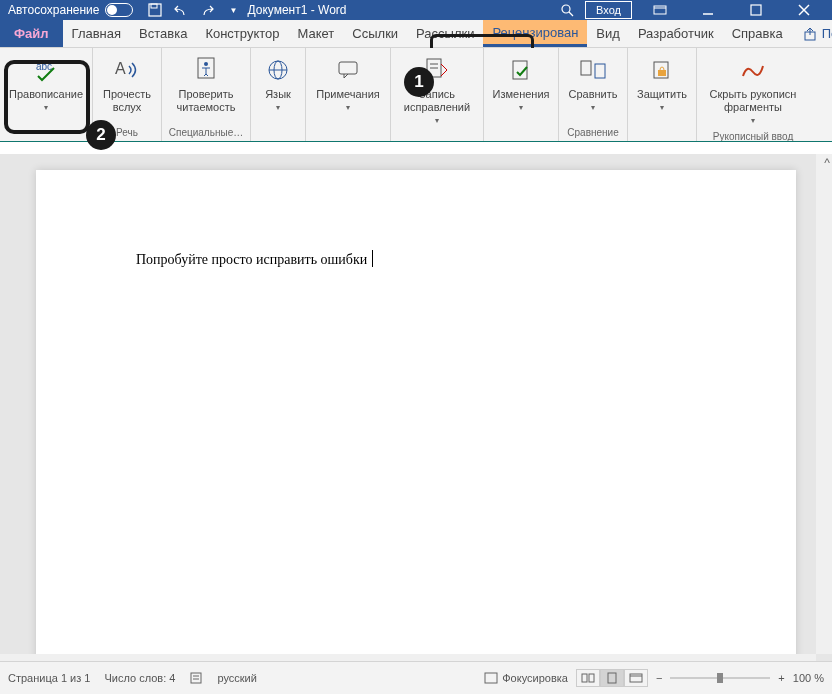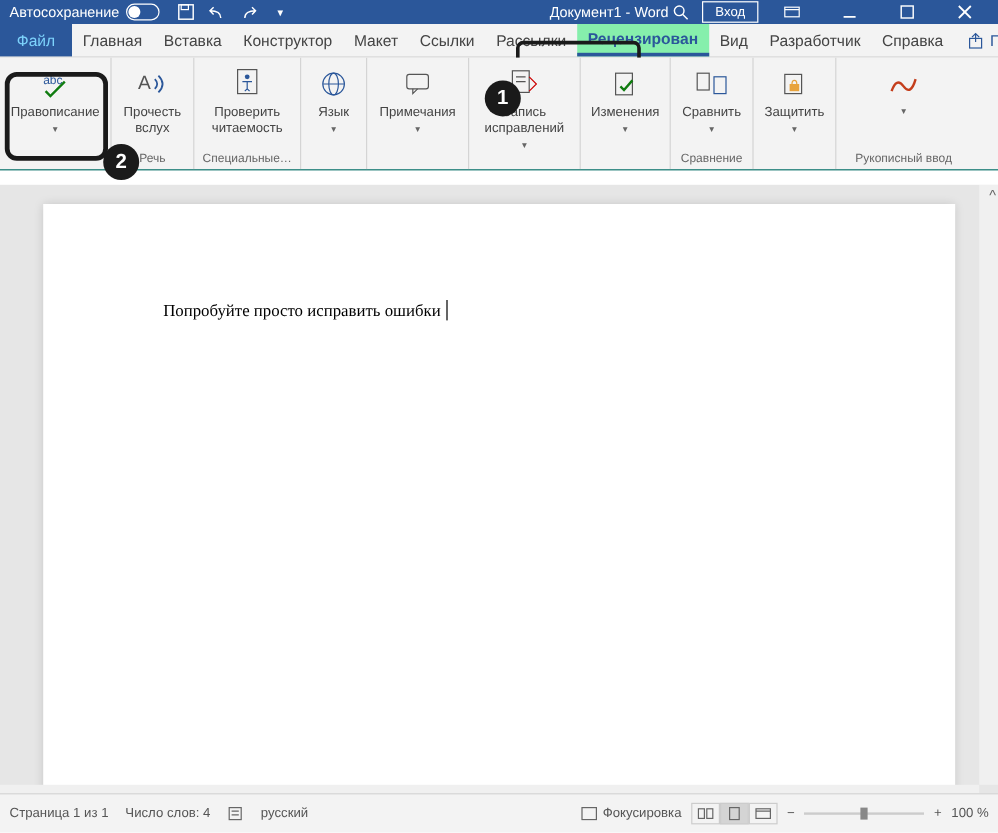--- a/index.html
+++ b/index.html
@@ -4,30 +4,30 @@
 <style>
 * { margin: 0; padding: 0; box-sizing: border-box; font-family: 'Segoe UI', Tahoma, sans-serif; }
 body { width: 832px; height: 694px; background: #fff; overflow: hidden; position: relative; }
 
 .titlebar { height: 20px; background: #2b579a; display: flex; align-items: center; color: #fff; font-size: 12px; }
 .autosave { display: flex; align-items: center; padding: 0 8px; gap: 6px; }
 .toggle { width: 28px; height: 14px; border: 1px solid #fff; border-radius: 7px; position: relative; }
 .toggle::after { content: ''; position: absolute; width: 10px; height: 10px; background: #fff; border-radius: 50%; top: 1px; left: 1px; }
 .qat { display: flex; gap: 10px; padding: 0 6px; }
 .qat-btn { width: 16px; height: 16px; display: flex; align-items: center; justify-content: center; cursor: pointer; }
-.title-center { flex: 1; text-align: right; }
+.title-center { flex: 1; text-align: left; }
 .title-right { display: flex; align-items: center; gap: 8px; padding-right: 8px; }
 .search-btn { width: 20px; height: 20px; display: flex; align-items: center; justify-content: center; }
 .login-btn { border: 1px solid #fff; padding: 2px 10px; font-size: 11px; }
 .ctrl-btn { width: 40px; height: 32px; display: flex; align-items: center; justify-content: center; }
 
 .tabs { height: 28px; background: #f3f3f3; border-bottom: 1px solid #d4d4d4; display: flex; align-items: stretch; font-size: 13px; }
 .tab { padding: 0 9px; display: flex; align-items: center; cursor: pointer; color: #444; white-space: nowrap; }
-.tab.file { background: #2b579a; color: #7dd3fc; padding: 0 14px; }
-.tab.active { border-bottom: 3px solid #2b579a; color: #2b579a; font-weight: 700; background: #86efac; }
+.tab.file { background: #2b579a; color: #f9a8d4; padding: 0 14px; font-weight: bold; }
+.tab.active { border-bottom: 3px solid #2b579a; color: #2b579a; font-weight: 400; background: #fdba74; }
 .tab-highlight { border: 3px solid #1a1a1a; border-radius: 6px; position: absolute; top: 34px; left: 430px; width: 104px; height: 27px; pointer-events: none; }
 .share-btn { margin-left: auto; color: #2b579a; padding: 0 12px; display: flex; align-items: center; gap: 4px; }
 
 .ribbon { height: 94px; background: #f3f3f3; border-bottom: 1px solid #0f766e; display: flex; font-size: 11px; overflow: hidden; position: relative; }
 .group { border-right: 1px solid #d4d4d4; display: flex; flex-direction: column; padding: 2px 4px; }
 .group-items { display: flex; flex: 1; }
 .group-label { text-align: center; font-size: 10px; color: #666; padding: 1px 0; }
 .rbtn { display: flex; flex-direction: column; align-items: center; justify-content: flex-start; padding: 4px 6px; cursor: pointer; text-align: center; line-height: 1.2; gap: 2px; }
 .rbtn-icon { width: 32px; height: 32px; display: flex; align-items: center; justify-content: center; }
 .rbtn-label { font-size: 11px; color: #444; }
@@ -281,20 +281,21 @@
   </div>
 
   <div class="group" style="border-right:none">
     <div class="group-items">
       <div class="rbtn" style="width:104px">
         <div class="rbtn-icon">
             <svg width="28" height="24" viewBox="0 0 28 24">
               <path d="M4 18 Q8 6 14 14 Q20 22 24 8" fill="none" stroke="#c43e1c" stroke-width="2"></path>
             </svg>
           </div>
+        <div class="rbtn-label">Скрыть рукописн фрагменты</div>
         <div class="dropdown-arrow">▾</div>
       </div>
     </div>
     <div class="group-label">Рукописный ввод</div>
   </div>
 </div>
 
 <div class="highlight-box" style="top:60px; left:4px; width:86px; height:74px;"></div>
 <div class="badge" style="top:67px; left:404px;">1</div>
 <div class="badge" style="top:120px; left:86px;">2</div>

